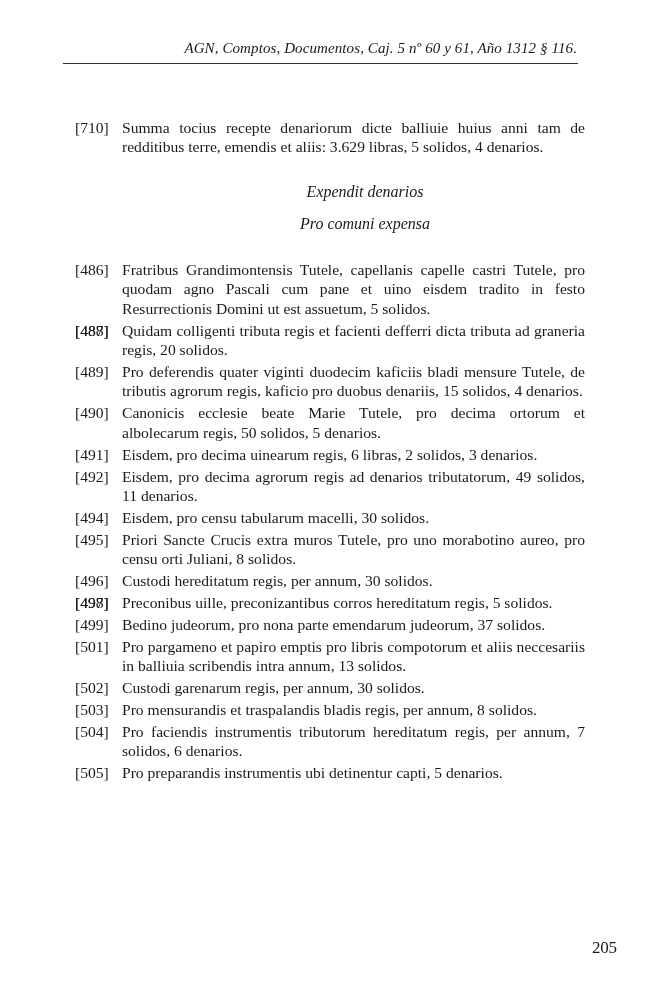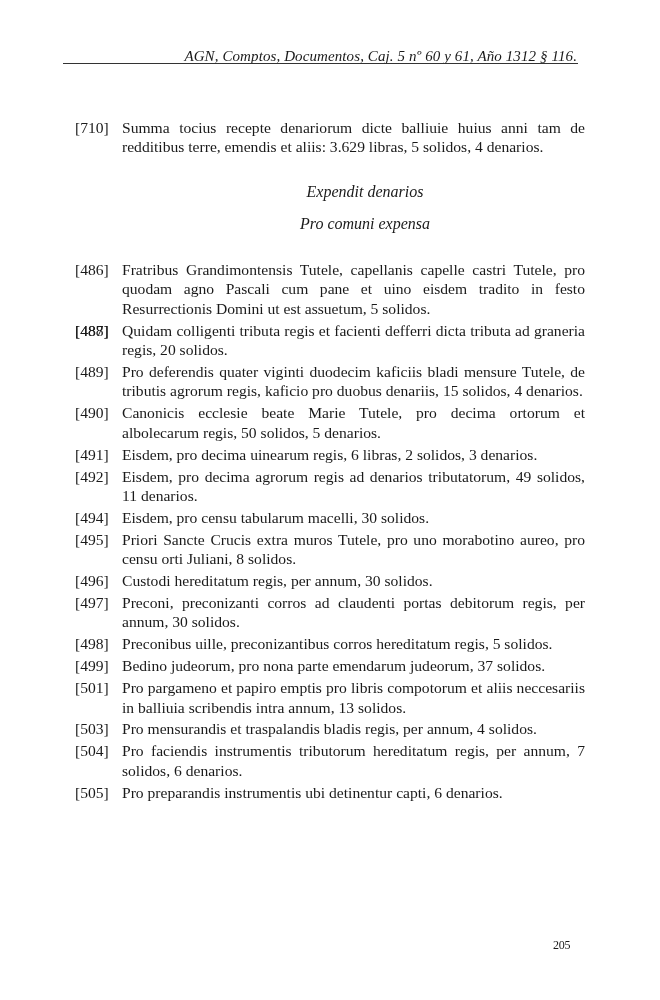--- a/index.html
+++ b/index.html
@@ -2,21 +2,21 @@
 <html><head>
   <meta charset="utf-8">
   <style>
     html, body { margin: 0; padding: 0; background: #ffffff; }
     body {
       width: 660px; height: 1000px; position: relative; overflow: hidden;
       font-family: "Liberation Serif", "DejaVu Serif", serif;
       color: #1a1a1a;
     }
     .running-head {
-      position: absolute; top: 48px; right: 83px;
+      position: absolute; top: 40px; right: 83px;
       font-style: italic; font-size: 15px; letter-spacing: 0.1px;
       white-space: nowrap;
     }
     .head-rule {
       position: absolute; top: 63px; left: 63px; width: 515px; height: 0;
       border-top: 1.3px solid #333;
     }
     .entries { position: absolute; left: 75px; width: 510px; }
     .entry {
       position: relative; padding-left: 47px;
@@ -26,22 +26,22 @@
     .entry .num { position: absolute; left: 0; top: 0; }
     .block-485 { top: 118px; }
     .block-list { top: 260px; }
     .section-title {
       position: absolute; left: 0; width: 660px; text-align: center;
       font-style: italic; font-size: 16px;
     }
     .st1 { top: 183px; left: 35px; }
     .st2 { top: 215px; left: 35px; }
     .page-number {
-      position: absolute; top: 938px; left: 553px;
-      font-size: 12px; letter-spacing: -0.3px;
+      position: absolute; top: 938px; left: 592px;
+      font-size: 17px; letter-spacing: -0.3px;
     }
   </style>
 </head>
 <body>
 
 <div class="running-head">AGN, Comptos, Documentos, Caj. 5 nº 60 y 61, Año 1312 § 116.</div>
 <div class="head-rule"></div>
 
 <div class="entries block-485">
   <div class="entry">
@@ -57,22 +57,23 @@
     <div class="entry"><span class="num">[486]</span><span>Fratribus Grandimontensis Tutele, capellanis capelle castri Tutele, pro quodam agno Pascali cum pane et uino eisdem tradito in festo Resurrectionis Domini ut est assuetum, 5 solidos.</span></div>
     <div class="entry"><span class="num">[487]</span></div>
     <div class="entry"><span class="num">[488]</span><span>Quidam colligenti tributa regis et facienti defferri dicta tributa ad graneria regis, 20 solidos.</span></div>
     <div class="entry"><span class="num">[489]</span><span>Pro deferendis quater viginti duodecim kaficiis bladi mensure Tutele, de tributis agrorum regis, kaficio pro duobus denariis, 15 solidos, 4 denarios.</span></div>
     <div class="entry"><span class="num">[490]</span><span>Canonicis ecclesie beate Marie Tutele, pro decima ortorum et albolecarum regis, 50 solidos, 5 denarios.</span></div>
     <div class="entry"><span class="num">[491]</span><span>Eisdem, pro decima uinearum regis, 6 libras, 2 solidos, 3 denarios.</span></div>
     <div class="entry"><span class="num">[492]</span><span>Eisdem, pro decima agrorum regis ad denarios tributatorum, 49 solidos, 11 denarios.</span></div>
     <div class="entry"><span class="num">[494]</span><span>Eisdem, pro censu tabularum macelli, 30 solidos.</span></div>
     <div class="entry"><span class="num">[495]</span><span>Priori Sancte Crucis extra muros Tutele, pro uno morabotino aureo, pro censu orti Juliani, 8 solidos.</span></div>
     <div class="entry"><span class="num">[496]</span><span>Custodi hereditatum regis, per annum, 30 solidos.</span></div>
-    <div class="entry"><span class="num">[497]</span><span>Preconi, preconizanti corros ad claudenti portas debitorum regis, per annum, 30 solidos.</span></div>
+    <div class="entry"><span class="num">[497]</span></div>
     <div class="entry"><span class="num">[498]</span><span>Preconibus uille, preconizantibus corros hereditatum regis, 5 solidos.</span></div>
     <div class="entry"><span class="num">[499]</span><span>Bedino judeorum, pro nona parte emendarum judeorum, 37 solidos.</span></div>
     <div class="entry"><span class="num">[501]</span><span>Pro pargameno et papiro emptis pro libris compotorum et aliis neccesariis in balliuia scribendis intra annum, 13 solidos.</span></div>
-    <div class="entry"><span class="num">[503]</span><span>Pro mensurandis et traspalandis bladis regis, per annum, 4 solidos.</span></div>
+    <div class="entry"><span class="num">[502]</span><span>Custodi garenarum regis, per annum, 30 solidos.</span></div>
+    <div class="entry"><span class="num">[503]</span><span>Pro mensurandis et traspalandis bladis regis, per annum, 8 solidos.</span></div>
     <div class="entry"><span class="num">[504]</span><span>Pro faciendis instrumentis tributorum hereditatum regis, per annum, 7 solidos, 6 denarios.</span></div>
-    <div class="entry"><span class="num">[505]</span><span>Pro preparandis instrumentis ubi detinentur capti, 6 denarios.</span></div>
+    <div class="entry"><span class="num">[505]</span><span>Pro preparandis instrumentis ubi detinentur capti, 5 denarios.</span></div>
   </div>
 
 <div class="page-number">205</div>
 
 </body></html>

